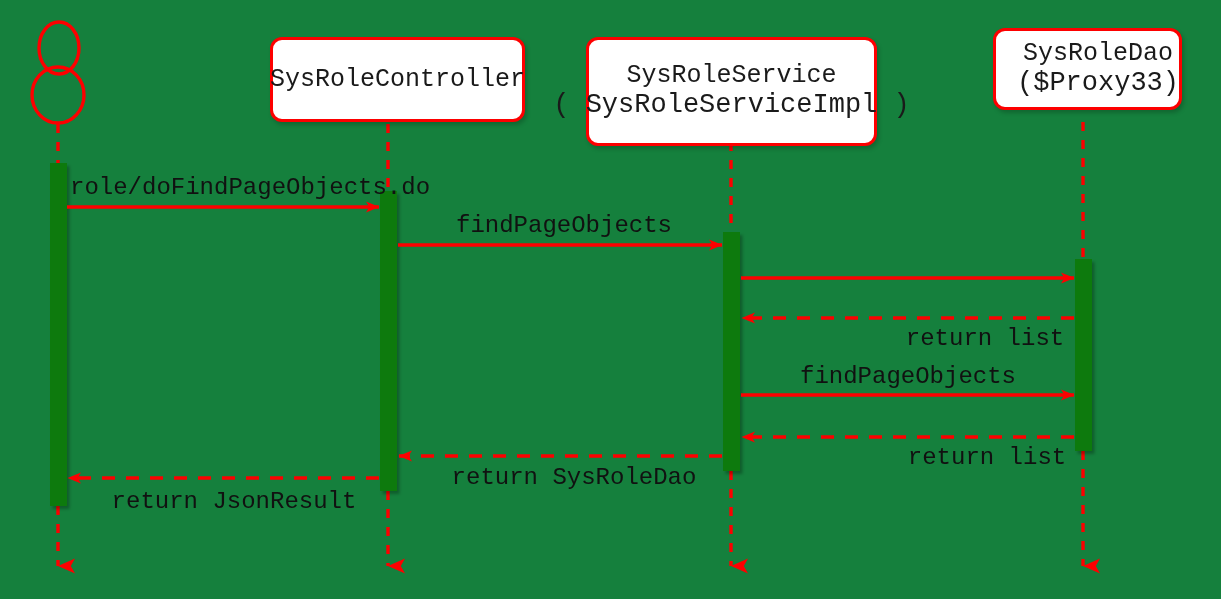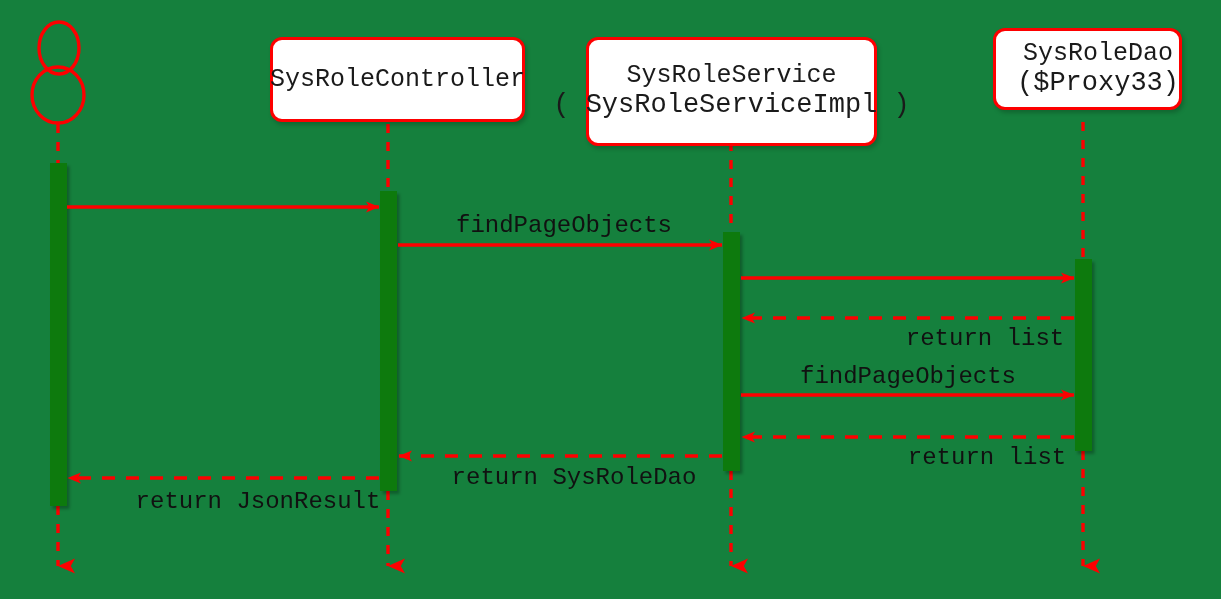--- a/index.html
+++ b/index.html
@@ -120,27 +120,28 @@
   <div class="participant-box" style="left:586px; top:37px; width:291px; height:109px;">
     <div>SysRoleService</div>
     <div class="participant-line2">( SysRoleServiceImpl )</div>
   </div>
 
   <div class="participant-box" style="left:993px; top:28px; width:189px; height:82px;padding-left:21px;">
     <div>SysRoleDao</div>
     <div class="participant-line2">($Proxy33)</div>
   </div>
 
+  <div class="msg-label" style="left:70px; top:176px;">role/doFindPageObjects.do</div>
 
   <div class="msg-label center" style="left:564px; top:214px;">findPageObjects</div>
 
 
   <div class="msg-label center" style="left:985px; top:327px;">return list</div>
 
   <div class="msg-label center" style="left:908px; top:365px;">findPageObjects</div>
 
   <div class="msg-label center" style="left:987px; top:446px;">return list</div>
 
   <div class="msg-label center" style="left:574px; top:466px;">return SysRoleDao</div>
 
-  <div class="msg-label center" style="left:234px; top:490px;margin-left:24px;">return JsonResult</div>
+  <div class="msg-label center" style="left:234px; top:490px;">return JsonResult</div>
 
 </div>
 
 </body></html>

